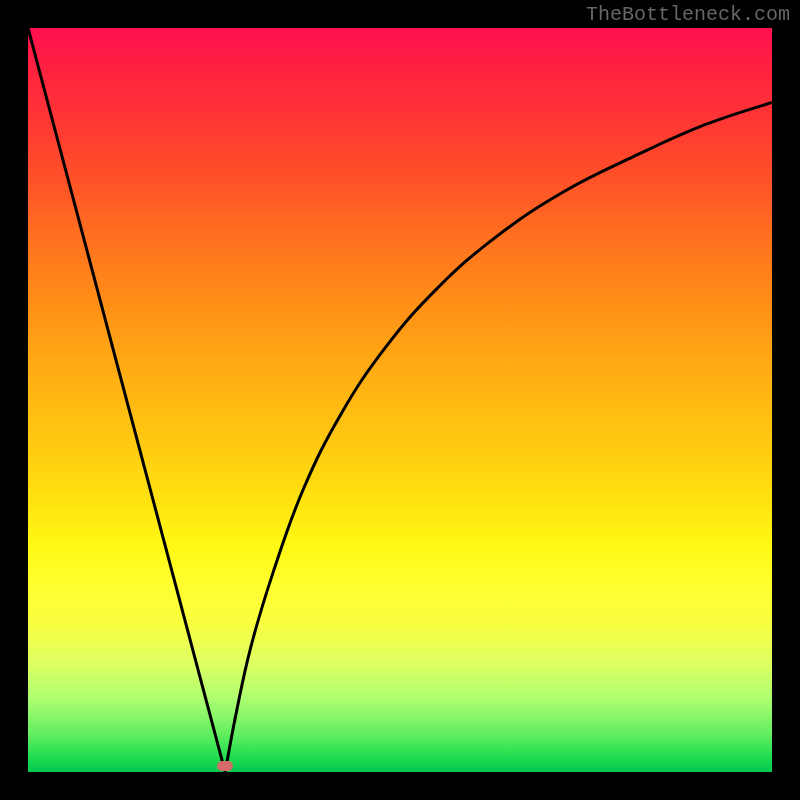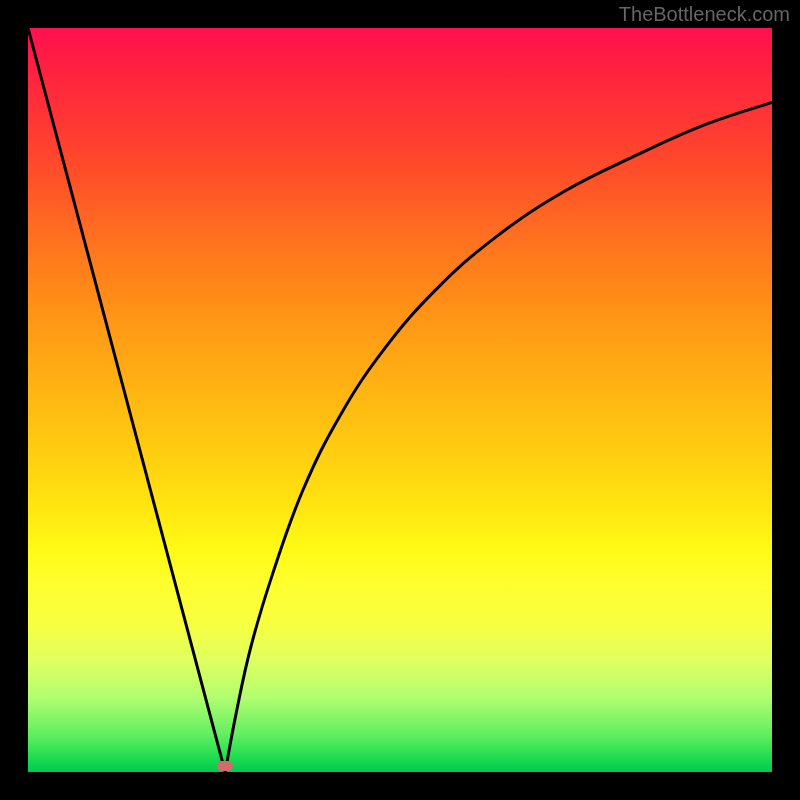--- a/index.html
+++ b/index.html
@@ -11,21 +11,21 @@
       width: 800px;
       height: 800px;
       background: #000;
       position: relative;
     }
     .watermark {
       position: absolute;
       top: 3px;
       right: 10px;
       color: #666;
-      font-family: Liberation Sans, sans-serif;
+      font-family: Liberation Mono, monospace;
       font-size: 20px;
       z-index: 10;
     }
     .chart-container {
       position: absolute;
       top: 28px;
       left: 28px;
       width: 744px;
       height: 744px;
     }

